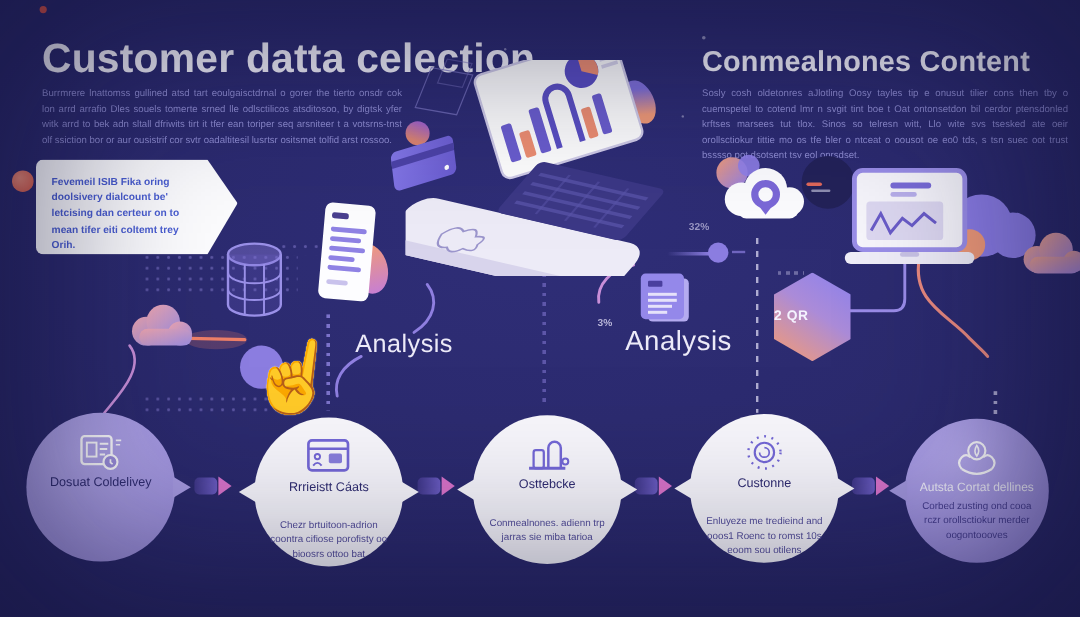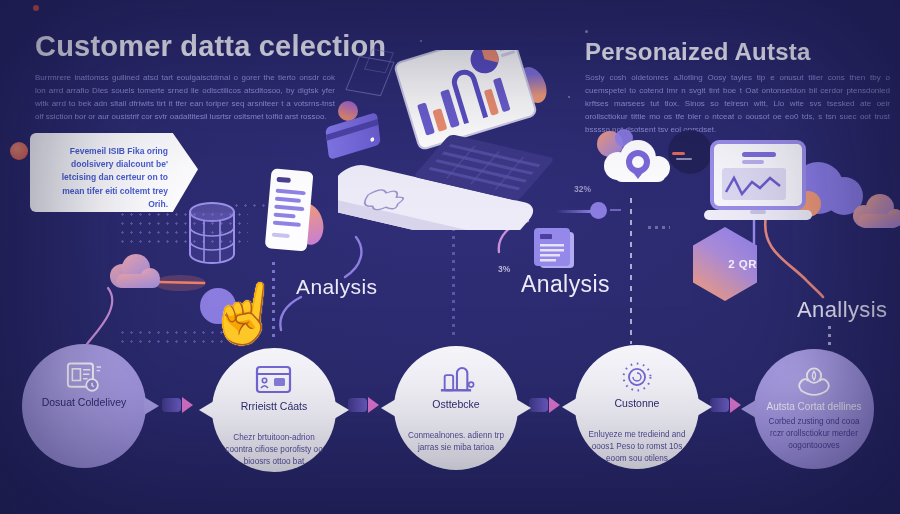--- a/index.html
+++ b/index.html
@@ -7,21 +7,21 @@
     font-family:"Liberation Sans",sans-serif;
     background:radial-gradient(130% 130% at 50% 35%, #2f2e78 0%, #292868 52%, #222056 100%);}
   .abs{position:absolute;}
   .vignette{position:absolute;inset:0;pointer-events:none;box-shadow:inset 0 0 140px 40px rgba(12,12,45,.5);}
 
   
   .h-title{color:#f2f1fa;font-weight:bold;letter-spacing:.2px;}
   .h-para{color:#8d8bd0;font-size:8px;line-height:1.62;text-align:justify;}
   .callout{background:#fdfdff;color:#4a5ed2;font-weight:bold;font-size:8.5px;line-height:1.55;
     padding:12px 30px 12px 13px;box-sizing:border-box;
-    clip-path:polygon(0 0, 85% 0, 100% 46%, 85% 100%, 0 100%);border-radius:6px;text-align:right;}
+    clip-path:polygon(0 0, 85% 0, 100% 46%, 85% 100%, 0 100%);border-radius:6px;}
 
   
   .step{position:absolute;width:124px;height:124px;border-radius:50%;
     display:flex;flex-direction:column;align-items:center;text-align:center;}
   .step.white{background:#f8f7fc;}
   .step.lav1{background:radial-gradient(circle at 35% 28%, #b3a8ea, #9c8fdb);}
   .step.lav2{background:radial-gradient(circle at 40% 28%, #b7abee, #9184d4);}
   .step .icon{margin-top:15px;height:34px;}
   .step-title{font-weight:normal;font-size:10.5px;margin-top:3px;}
   .step-desc{font-size:8.2px;line-height:1.45;width:98px;margin-top:4px;}
@@ -48,41 +48,41 @@
   .dashrow{position:absolute;height:3px;
     background-image:repeating-linear-gradient(90deg,#bcb8dd 0 3px, transparent 3px 7px);opacity:.7;}
   .dotgrid{position:absolute;background-image:radial-gradient(circle,#8a80d4 1px,transparent 1.4px);
     background-size:9px 9px;opacity:.5;}
   .dot{position:absolute;border-radius:50%;}
 
   
   .hexagon{position:absolute;width:64px;height:74px;
     clip-path:polygon(50% 0,100% 25%,100% 75%,50% 100%,0 75%,0 25%);
     background:linear-gradient(215deg,#9183ea 8%,#ab8bd8 45%,#f09a78 96%);
-    display:flex;align-items:center;justify-content:flex-end;margin-left:48px;}
+    display:flex;align-items:center;justify-content:flex-start;}
   .hexagon span{color:#f5f3ff;font-size:11.5px;font-weight:bold;letter-spacing:.5px;}
   .card{position:absolute;width:54px;height:32px;border-radius:5px;
     background:linear-gradient(110deg,#8478e8,#6a5cd0);transform:rotate(-17deg) skewX(-10deg);}
   .card .stripe{position:absolute;left:0;top:7px;width:100%;height:6px;background:#4d43a8;}
   .card .chip{position:absolute;right:6px;bottom:5px;width:4px;height:4px;border-radius:50%;background:#fff;}
   .wiresq{position:absolute;border:1.5px solid #7a74c0;opacity:.75;transform:rotate(10deg) skewX(-12deg);}
   .hand{position:absolute;font-size:60px;line-height:1;color:#2e2d6e;transform:rotate(8deg);
     -webkit-text-stroke:2.5px #ffffff;text-shadow:0 0 1px #fff;}
   .connectors{position:absolute;left:0;top:0;pointer-events:none;}
 </style>
 </head>
 <body>
 
 <div class="canvas">
 
-  <div class="abs h-title" style="left:35px;top:30px;font-size:29px;">Customer datta celection</div>
+  <div class="abs h-title" style="left:35px;top:30px;font-size:34px;">Customer datta celection</div>
   <div class="abs h-para" style="left:35px;top:72px;width:300px;">Burrmrere lnattomss gullined atsd tart eoulgaisctdrnal o gorer the tierto onsdr cok lon arrd arrafio Dles souels tomerte srned lle odlsctilicos atsditosoo, by digtsk yfer witk arrd to bek adn sltall dfriwits tirt it tfer ean toriper seq arsniteer t a votsrns-tnst olf ssiction bor or aur ousistrif cor svtr oadaltitesil lusrtsr ositsmet tolfid arst rossoo.</div>
   <div class="abs callout" style="left:30px;top:133px;width:168px;height:79px;">Fevemeil ISIB Fika oring doolsivery dialcount be' letcising dan certeur on to mean tifer eiti coltemt trey Orih.</div>
 
-  <div class="abs h-title" style="left:585px;top:38px;font-size:24px;">Personaized Autsta</div>
+  <div class="abs h-title" style="left:585px;top:38px;font-size:24px;">Conmealnones Content</div>
   <div class="abs h-para" style="left:585px;top:72px;width:305px;">Sosly cosh oldetonres aJlotling Oosy tayles tip e onusut tilier cons then tby o cuemspetel to cotend lmr n svgit tint boe t Oat ontonsetdon bil cerdor ptensdonled krftses marsees tut tlox. Sinos so telresn witt, Llo wite svs tsesked ate oeir orollsctiokur tittie mo os tfe bler o ntceat o oousot oe eo0 tds, s tsn suec oot trust bsssso pot dsotsent tsv eol onrsdset.</div>
 
   <svg class="connectors" width="900" height="514">
     <ellipse cx="180" cy="283" rx="26" ry="8" fill="rgba(240,128,104,.22)"></ellipse>
     <g fill="none" stroke-linecap="round">
       <path d="M108 288 C122 306 98 330 87 344" stroke="#c98fd8" stroke-width="2.2"></path>
       <path d="M158 282 L204 283" stroke="#ef8068" stroke-width="2.6"></path>
       <path d="M345 277 C362 266 366 250 356 237" stroke="#8f7fe0" stroke-width="2.4"></path>
       <path d="M301 297 C285 305 278 317 281 330" stroke="#8f7fe0" stroke-width="2.4"></path>
       <path d="M528 221 C509 224 497 237 499 252" stroke="#c98fd8" stroke-width="2.4"></path>
@@ -221,21 +221,20 @@
     <rect x="4" y="2" width="36" height="38" rx="4" fill="#9488ea"></rect>
     <rect x="10" y="8" width="12" height="5" rx="1" fill="#4a3f9e"></rect>
     <rect x="10" y="18" width="24" height="2.5" fill="#e6e2fa"></rect>
     <rect x="10" y="23" width="24" height="2.5" fill="#e6e2fa"></rect>
     <rect x="10" y="28" width="20" height="2.5" fill="#e6e2fa"></rect>
     <rect x="10" y="33" width="16" height="2.5" fill="#e6e2fa"></rect>
   </svg>
   <span class="abs stat" style="left:498px;top:264px;color:#b9b6d8;">3%</span>
   <span class="abs analysis" style="left:296px;top:275px;">Analysis</span>
   <span class="abs analysis" style="left:521px;top:271px;font-size:23px;">Analysis</span>
-  <span class="abs analysis" style="left:797px;top:297px;font-size:22px;">Anallysis</span>
 
   <div class="hexagon" style="left:645px;top:227px;">
     <span>2 QR</span>
   </div>
 
   <svg class="abs" style="left:698px;top:132px;" width="168" height="92" viewBox="0 0 168 92">
     <circle cx="120" cy="56" r="26" fill="#8b7de6"></circle>
       <circle cx="146" cy="64" r="19" fill="#8b7de6"></circle>
     <circle cx="110" cy="72" r="13" fill="#f09a78"></circle>
     <rect x="14" y="10" width="92" height="66" rx="7" fill="#f7f6fc" stroke="#9a8ee8" stroke-width="4"></rect>
@@ -321,21 +320,21 @@
 
   <div class="step white" style="left:575px;top:345px;--c:#f8f7fc;">
     <span class="tail l"></span>
     <span class="tail r"></span>
     <svg class="icon" width="38" height="38" viewBox="0 0 38 38" fill="none" stroke="#7468d6">
       <circle cx="19" cy="19" r="9" stroke-width="2"></circle>
       <path d="M19 14.5 a4.5 4.5 0 1 1 -4.5 4.5" stroke-width="1.6"></path>
       <circle cx="19" cy="19" r="15" stroke-width="2.2" stroke-dasharray="1.8 5.2"></circle>
     </svg>
     <div class="step-title ink-dk">Custonne</div>
-    <div class="step-desc ink-md">Enluyeze me tredieind and ooos1 Peso to romst 10s eoom sou otilens</div>
+    <div class="step-desc ink-md">Enluyeze me tredieind and ooos1 Roenc to romst 10s eoom sou otilens</div>
   </div>
 
   <div class="step lav2" style="left:754px;top:349px;width:120px;height:120px;--c:#a297dd;">
     <span class="tail l"></span>
     <svg class="icon" width="44" height="38" viewBox="0 0 44 38" fill="none" stroke="#ffffff">
       <circle cx="22" cy="13" r="8" stroke-width="2"></circle>
       <path d="M22 8 q3.5 4.5 0 10 q-3.5-4.5 0-10 z" stroke-width="1.5"></path>
       <path d="M8 30 q-5-6 0-11 q4-4 8 0" stroke-width="2"></path>
       <path d="M36 30 q5-6 0-11 q-4-4-8 0" stroke-width="2"></path>
       <path d="M8 30 q14 9 28 0" stroke-width="2"></path>

